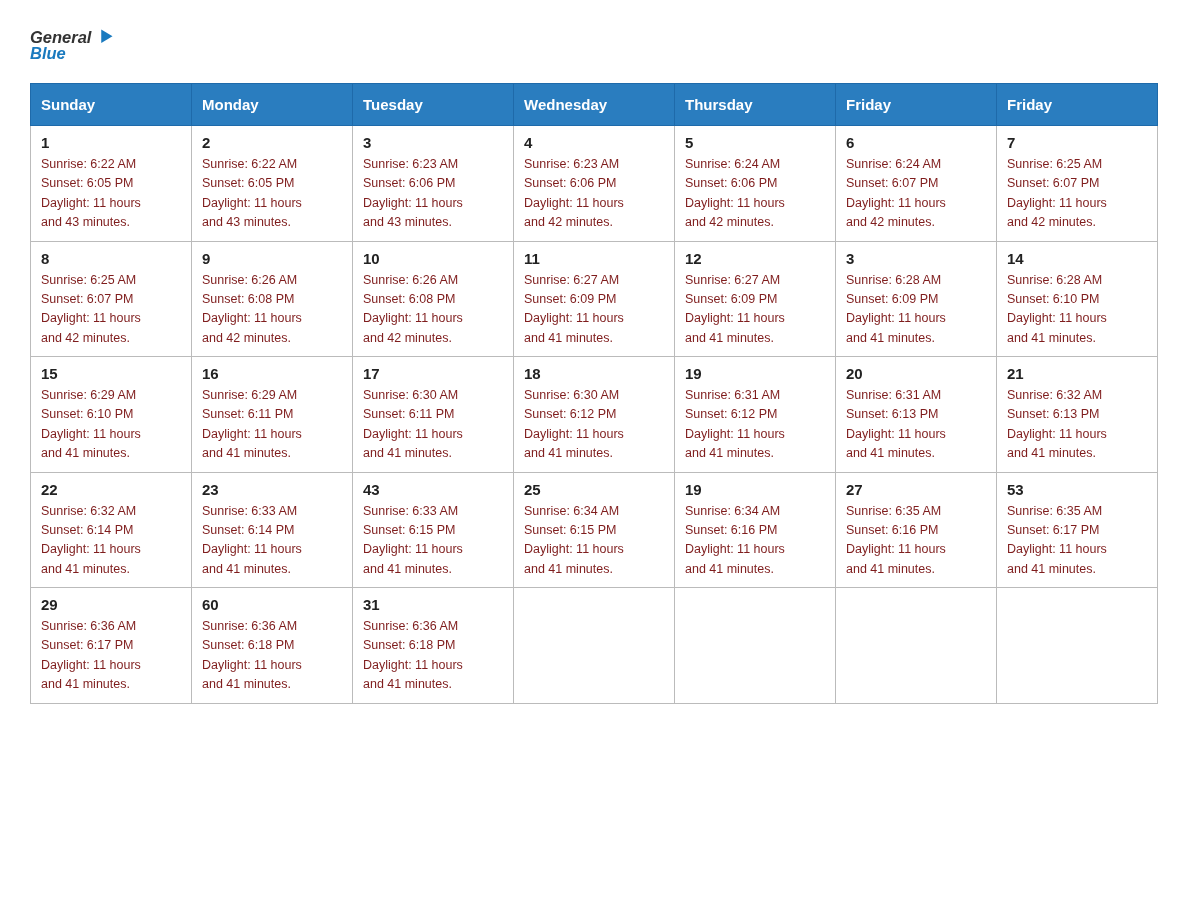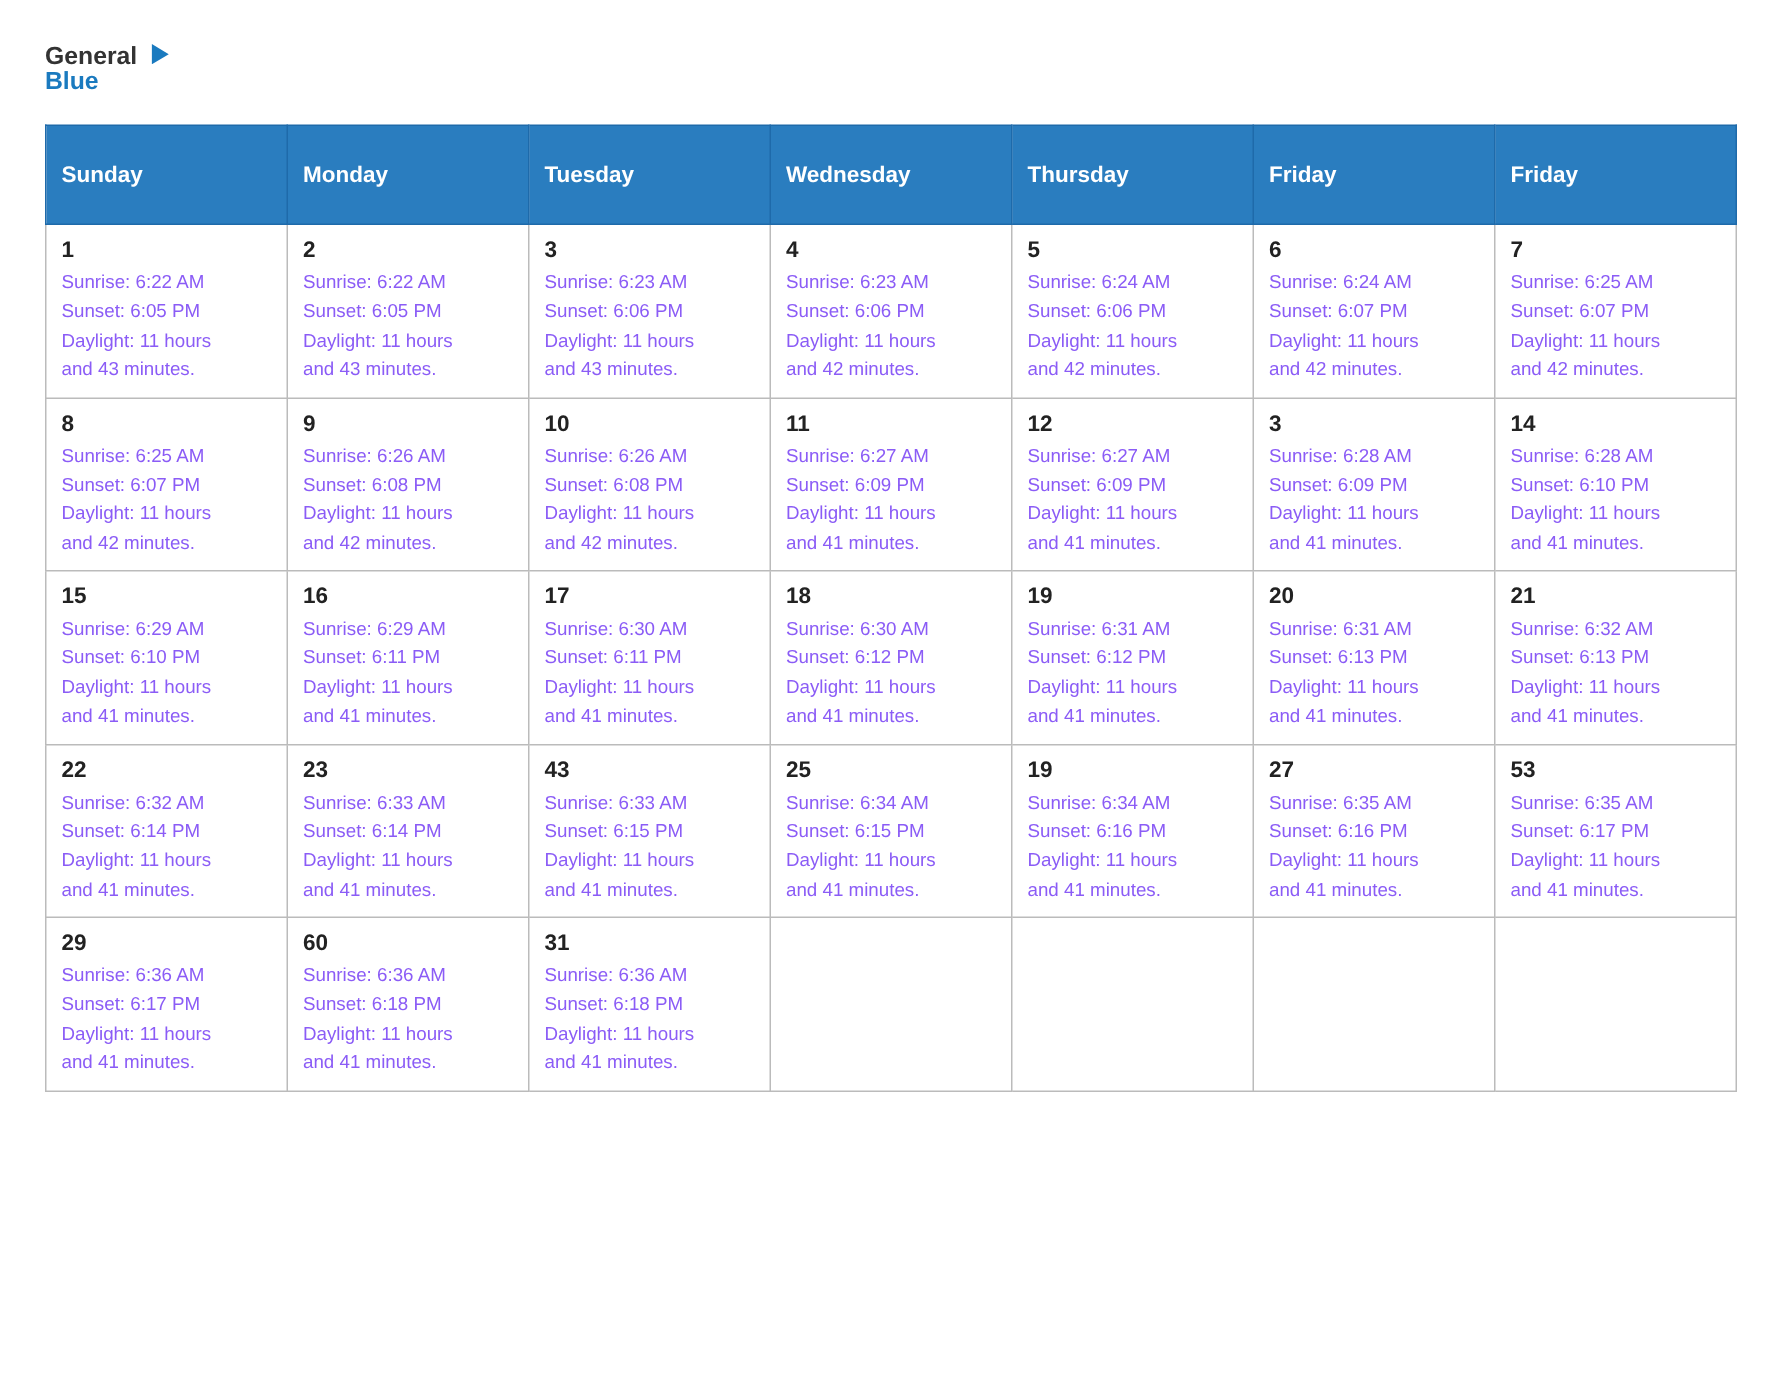--- a/index.html
+++ b/index.html
@@ -8,20 +8,21 @@
       background: #fff;
       padding: 20px 30px;
       width: 1188px;
       min-height: 918px;
     }
     .header {
       display: flex;
       justify-content: space-between;
       align-items: flex-end;
       margin-bottom: 18px;
+      font-style: italic;
     }
     .title-block {
       text-align: right;
     }
     .month-title {
       font-size: 48px;
       font-weight: bold;
       color: #222;
       line-height: 1.1;
     }
@@ -33,21 +34,21 @@
     .calendar-table {
       width: 100%;
       border-collapse: collapse;
       border: 1px solid #999;
     }
     .calendar-table th {
       background-color: #2a7dbf;
       color: #fff;
       font-size: 15px;
       font-weight: bold;
-      padding: 24px 10px;
+      padding: 12px 10px;
       text-align: left;
       border: 1px solid #1e6aaa;
     }
     .calendar-table td {
       vertical-align: top;
       padding: 8px 10px;
       border: 1px solid #bbb;
       font-size: 12.5px;
       color: #333;
       width: 14.28%;
@@ -55,21 +56,21 @@
     }
     .day-number {
       font-size: 15px;
       font-weight: bold;
       color: #222;
       display: block;
       margin-bottom: 4px;
     }
     .day-info {
       font-size: 12.5px;
-      color: #8b5cf6;
+      color: #7f1d1d;
       line-height: 1.55;
     }
     .empty-cell {
       background: #fff;
     }
     .logo-wrapper {
       display: flex;
       flex-direction: column;
       align-items: flex-start;
     }

